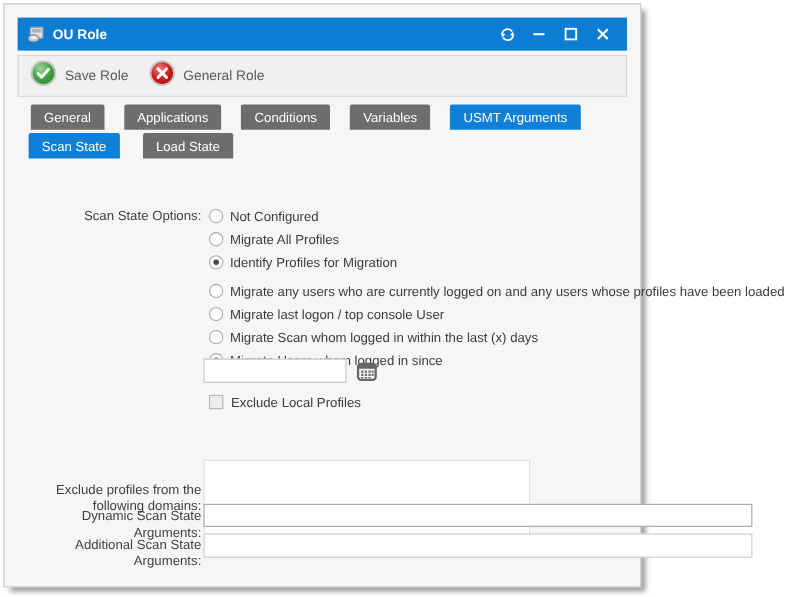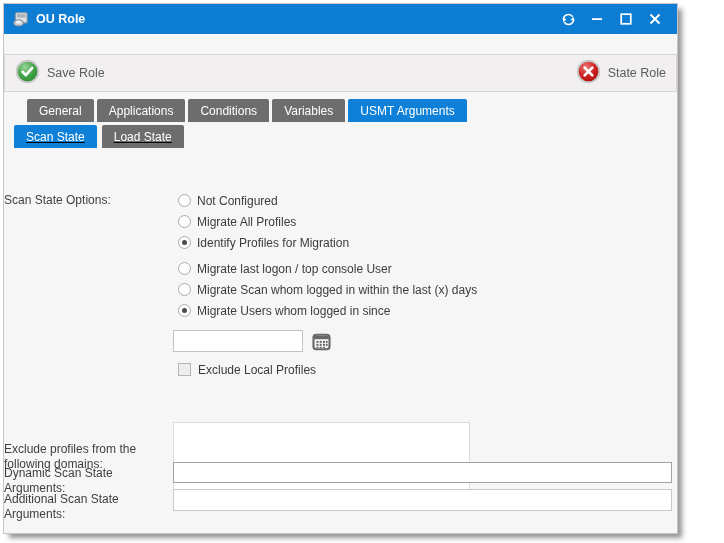--- a/index.html
+++ b/index.html
@@ -1,61 +1,61 @@
 <!DOCTYPE html>
 <html style="--titlebar: #0d7dd4; --tab_active: #0f80d8; --tab_inactive: #6d6d6d; --toolbar_bg: #f1eff0; --content_bg: #f7f6f7; --save_green: #3d9e42; --delete_red: #c41616;"><head>
 <meta charset="utf-8">
 <style>
   * { margin:0; padding:0; box-sizing:border-box; }
   html,body { width:724px; height:543px; background:#ffffff; overflow:hidden;
               font-family:"Liberation Sans", sans-serif; }
 
   .window {
-    position:absolute; left:3px; top:3px; width:675px; height:531px;
+    position:absolute; left:3px; top:3px; width:580px; height:531px;
     background:var(--content_bg,#f7f6f7);
     border:1px solid #c9c5ca;
     box-shadow:5px 5px 5px -1px rgba(60,60,60,.55);
-    padding:0;
+    padding:12px;
     display:flex; flex-direction:column;
   }
 
   
   .titlebar {
     height:30px; background:var(--titlebar,#0d7dd4);
     display:flex; align-items:center; padding:0 8px; flex:0 0 auto;
   }
   .titlebar .app-icon { width:17px; height:17px; margin-right:7px; }
   .titlebar .title { color:#fff; font-size:12.5px; font-weight:bold; flex:1; }
   .win-btns { display:flex; align-items:center; gap:13px; padding-right:6px; }
   .win-btn { width:16px; height:16px; display:flex; align-items:center; justify-content:center; cursor:pointer; }
 
   
   .toolbar {
-    margin-top:20px; height:38px; flex:0 0 auto;
+    margin-top:4px; height:38px; flex:0 0 auto;
     background:var(--toolbar_bg,#f1eff0);
     border:1px solid #d9d5da;
-    display:flex; align-items:center; padding:0 10px; gap:18px;justify-content:space-between;
+    display:flex; align-items:center; padding:0 10px; gap:18px;
   }
   .tool-btn { display:flex; align-items:center; gap:7px; cursor:pointer; }
   .tool-btn .tb-label { font-size:12.5px; color:#5b5b5b; }
 
   
-  .tabstrip { margin:7px 0 0 23px; display:flex; gap:3px; flex:0 0 auto; }
+  .tabstrip { margin:7px 0 0 12px; display:flex; gap:18px; flex:0 0 auto; }
   .tab {
     height:23px; padding:0 12px; display:flex; align-items:center;
     background:var(--tab_inactive,#6d6d6d); color:#fff; font-size:12px;
     border-radius:2px 2px 0 0; cursor:pointer; white-space:nowrap;
   }
   .tab.selected { background:var(--tab_active,#0f80d8); }
-  .substrip { margin:3px 0 0 10px; display:flex; gap:5px; flex:0 0 auto;text-decoration:underline; }
+  .substrip { margin:3px 0 0 10px; display:flex; gap:21px; flex:0 0 auto; }
 
   
   .form { position:relative; flex:1; font-size:12px; color:#3c3c3c; }
   .frow { position:absolute; left:0; right:4px; display:flex; align-items:flex-start; }
-  .flabel { width:167px; flex:0 0 167px; text-align:left; color:#3f3f3f; line-height:15px; }
+  .flabel { width:167px; flex:0 0 167px; text-align:right; color:#3f3f3f; line-height:15px; }
   .fcontent { margin-left:2px; }
 
   .radio-row { display:flex; align-items:center; height:21px; white-space:nowrap; padding-left:5px; }
   .radio {
     width:13px; height:13px; border-radius:50%;
     border:1px solid #ababab; background:#fdfdfd; margin-right:6px;
     position:relative; flex:0 0 13px; cursor:pointer;
   }
   .radio.selected::after {
     content:""; position:absolute; left:3px; top:3px; width:5px; height:5px;
@@ -142,21 +142,21 @@
             <radialGradient id="gdel" cx="38%" cy="30%" r="75%">
               <stop offset="0%" stop-color="#ee7a7a"></stop>
               <stop offset="55%" stop-color="#cd2020"></stop>
               <stop offset="100%" stop-color="#a91111"></stop>
             </radialGradient>
           </defs>
           <circle cx="13" cy="13" r="11.2" fill="url(#gdel)" stroke="#c8c8c8" stroke-width="2"></circle>
           <path d="M9 9l8 8M17 9l-8 8" fill="none" stroke="#fff" stroke-width="2.8" stroke-linecap="round"></path>
         </svg>
       </span>
-      <span class="tb-label">State Role</span>
+      <span class="tb-label">General Role</span>
     </span>
   </div>
 
   <div class="tabstrip">
     <span class="tab">General</span>
     <span class="tab">Applications</span>
     <span class="tab">Conditions</span>
     <span class="tab">Variables</span>
     <span class="tab selected">USMT Arguments</span>
   </div>
@@ -182,20 +182,24 @@
         <span class="radio-row">
           <span class="radio selected"></span>
           <span>Identify Profiles for Migration</span>
         </span>
       </span>
     </div>
 
     <div class="frow" style="top:110px;">
       <span class="flabel"></span>
       <span class="fcontent">
+        <span class="radio-row">
+          <span class="radio"></span>
+          <span>Migrate any users who are currently logged on and any users whose profiles have been loaded</span>
+        </span>
         <span class="radio-row">
           <span class="radio"></span>
           <span>Migrate last logon / top console User</span>
         </span>
         <span class="radio-row">
           <span class="radio"></span>
           <span>Migrate Scan whom logged in within the last (x) days</span>
         </span>
         <span class="radio-row">
           <span class="radio selected"></span>

